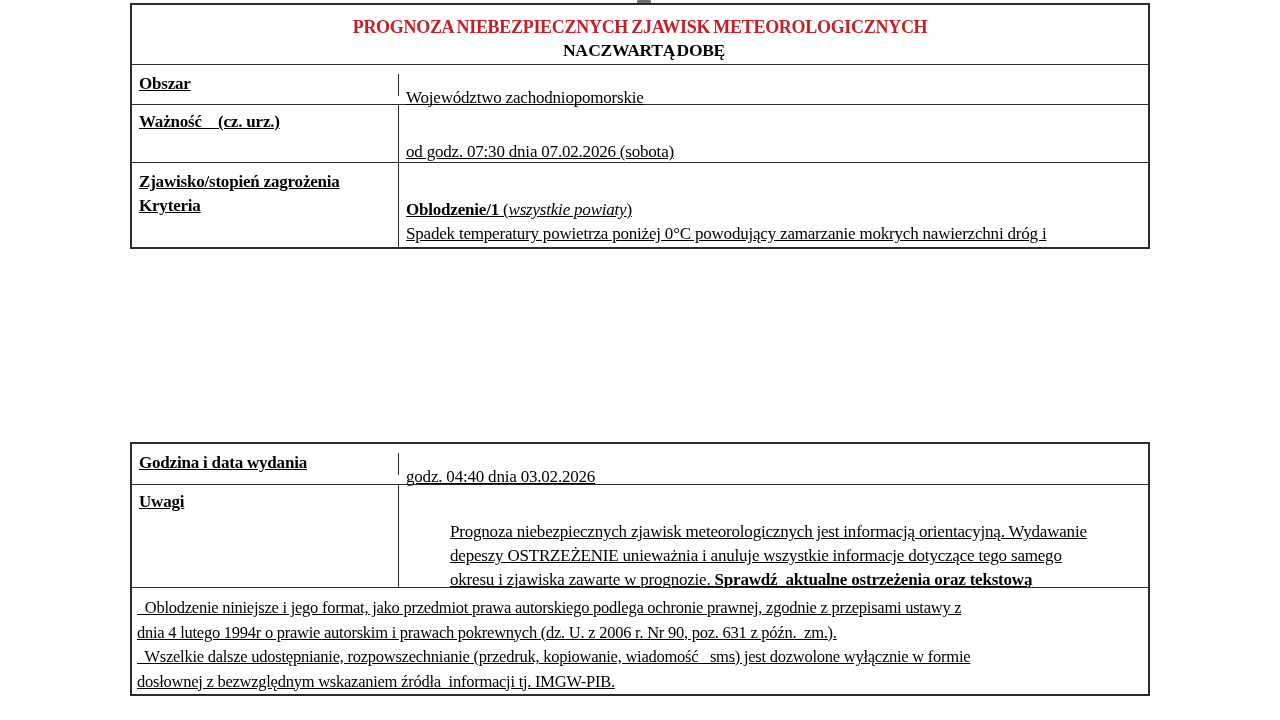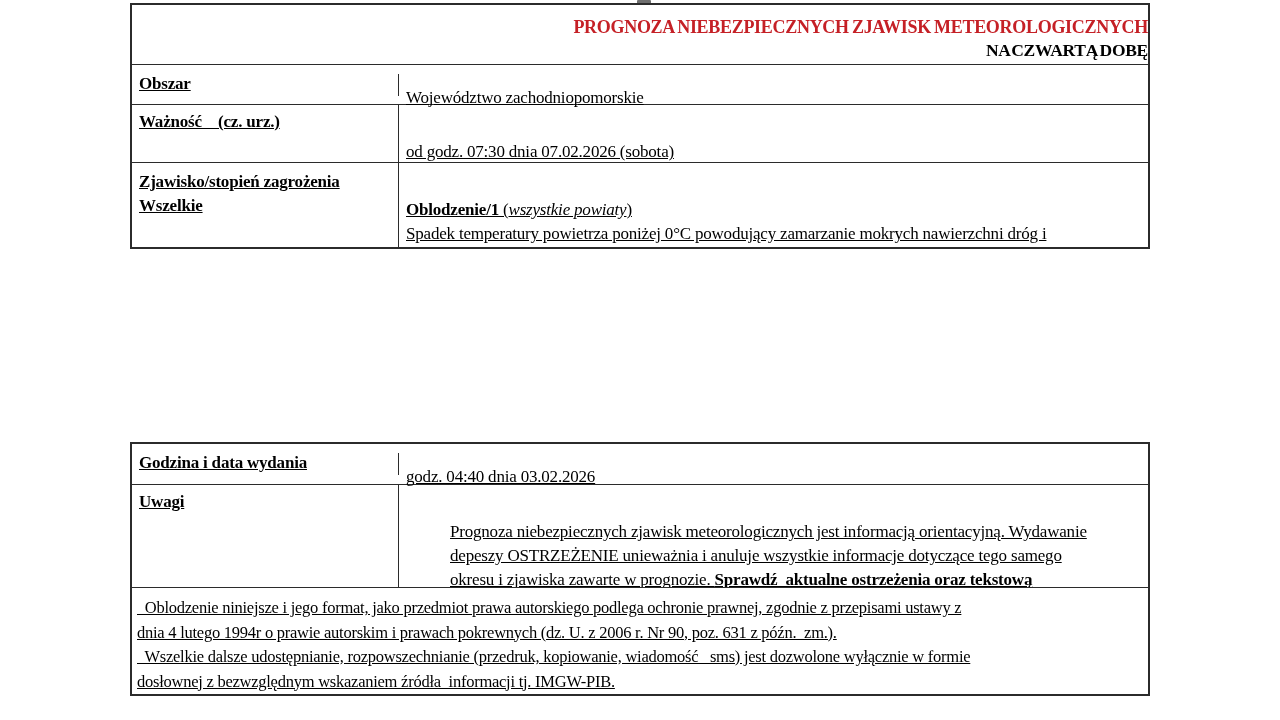--- a/index.html
+++ b/index.html
@@ -59,21 +59,21 @@
     white-space: pre;
     margin-top: 28px;
   }
   .row.v-center { align-items: center; }
   .row.v-center .cell { padding-top: 0; padding-bottom: 2px; }
   .line { white-space: pre; line-height: 24px; }
   .bold { font-weight: bold; }
   .italic { font-style: italic; }
 
   
-  .row-title   { height: 59px; display: block; text-align: right; padding-top: 10px; box-sizing: border-box; }
+  .row-title   { height: 59px; display: block; text-align: center; padding-top: 10px; box-sizing: border-box; }
   .row-obszar  { height: 39px; }
   .row-waznosc { height: 57px; justify-content: flex-end; }
   .row-zjawisko{ height: 84px; }
   .row-godzina { height: 40px; }
   .row-uwagi   { height: 102px; gap: 44px; }
   .row-footer  { height: 106px; display: block; }
 
   .title-l1 {
     font-weight: bold;
     font-size: 18px;
@@ -113,21 +113,21 @@
     </div>
     <div class="row row-obszar v-center">
       <div class="cell label">Obszar</div>
       <div class="cell value">Województwo zachodniopomorskie</div>
     </div>
     <div class="row row-waznosc">
       <div class="cell label">Ważność    (cz. urz.)</div>
       <div class="cell value"><div class="line"><span>od godz. 07:30 dnia 07.02.2026 (sobota)</span></div></div>
     </div>
     <div class="row row-zjawisko">
-      <div class="cell label"><div class="line"><span>Zjawisko/stopień zagrożenia</span></div><div class="line"><span>Wszelkie</span></div></div>
+      <div class="cell label"><div class="line"><span>Zjawisko/stopień zagrożenia</span></div><div class="line"><span>Kryteria</span></div></div>
       <div class="cell value"><div class="line"><span class="bold">Oblodzenie/1</span><span> (</span><span class="italic">wszystkie powiaty</span><span>)</span></div><div class="line"><span>Spadek temperatury powietrza poniżej 0°C powodujący zamarzanie mokrych nawierzchni dróg i</span></div></div>
     </div>
   </div>
 
   <div class="tbl tbl2">
     <div class="row row-godzina v-center">
       <div class="cell label">Godzina i data wydania</div>
       <div class="cell value">godz. 04:40 dnia 03.02.2026</div>
     </div>
     <div class="row row-uwagi">

